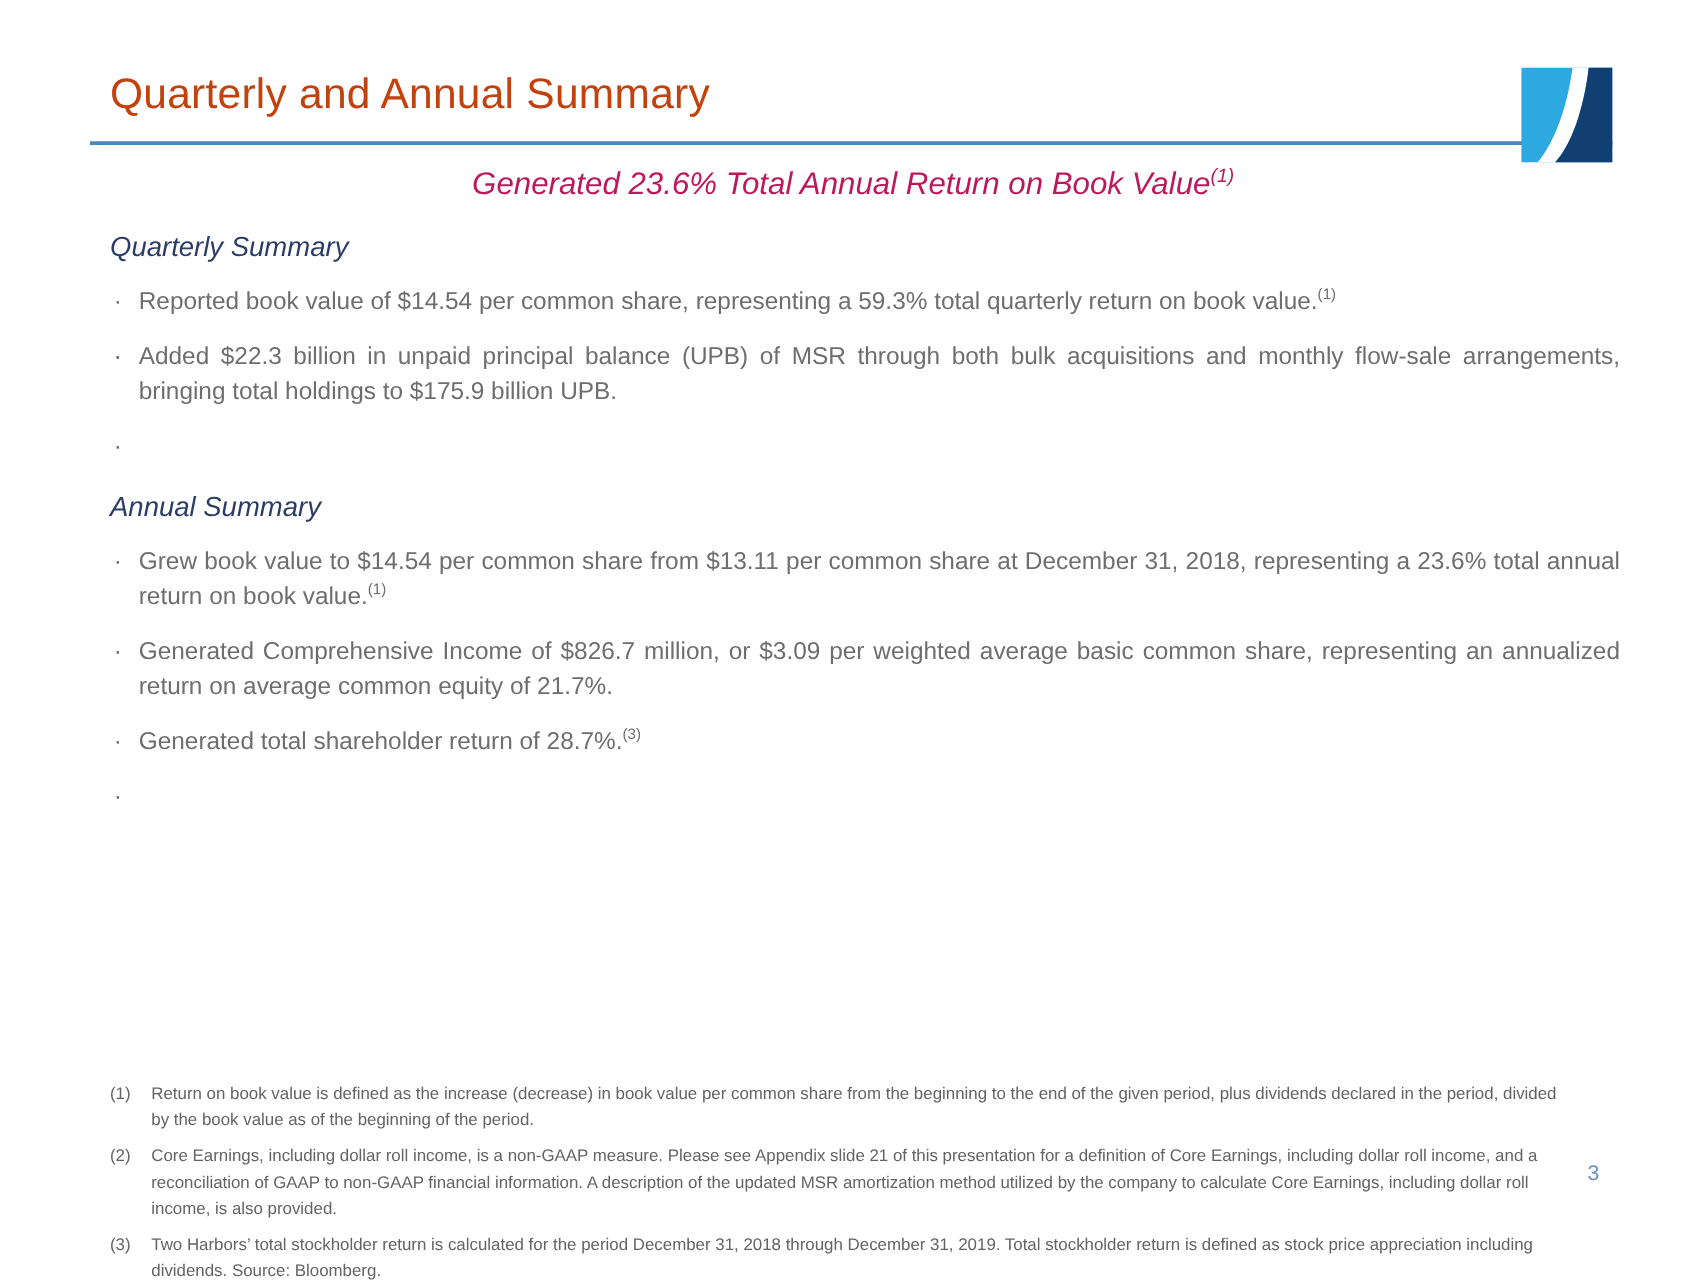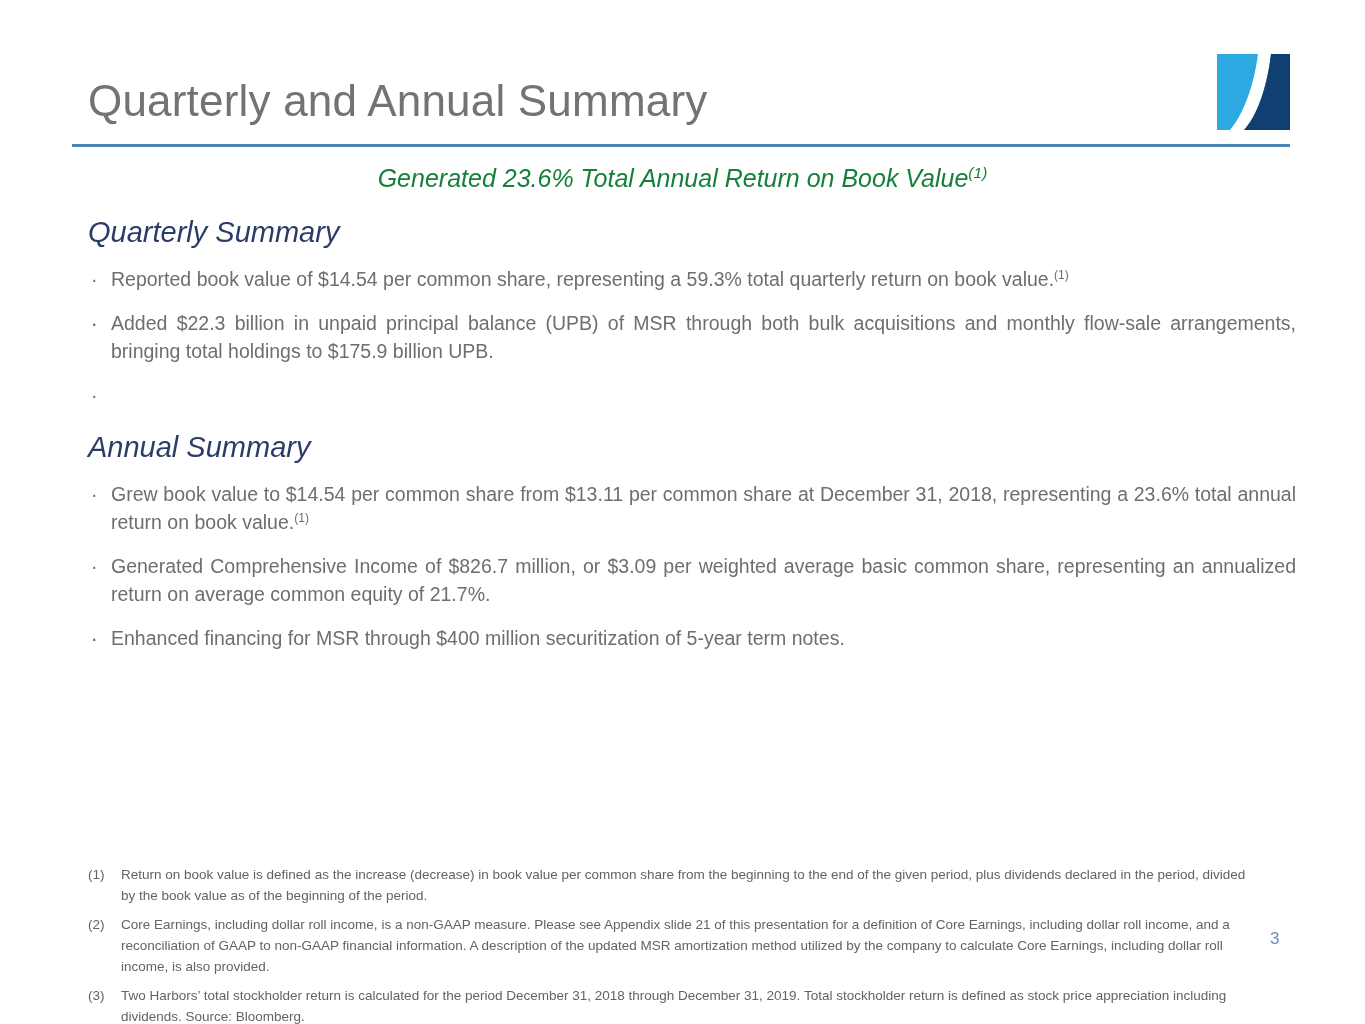--- a/index.html
+++ b/index.html
@@ -6,47 +6,47 @@
   html, body { background: #ffffff; }
   body { font-family: "Liberation Sans", sans-serif; }
   .slide {
     position: relative;
     width: 1365px;
     height: 1024px;
     background: #ffffff;
     overflow: hidden;
   }
   .page-title {
-    margin: 76px 0 0 88px;
-    font-size: 44px;
+    margin: 56px 0 0 88px;
+    font-size: 34px;
     font-weight: 500;
     letter-spacing: 0.2px;
-    color: #737373;
+    color: #c2410c;
   }
   .title-rule {
     margin: 18px 75px 0 72px;
     border: none;
     border-top: 3px solid #4c87b6;
     height: 0;
   }
   .headline {
     margin: 17px 40px 0 40px;
     text-align: center;
     font-size: 25px;
     font-style: italic;
-    color: #15803d;
+    color: #be185d;
   }
   .headline sup, .bullet-text sup {
     font-size: 62%;
     vertical-align: super;
     line-height: 0;
   }
   .section-heading {
     margin: 0 0 0 88px;
-    font-size: 29px;
+    font-size: 22px;
     font-style: italic;
     font-weight: 500;
     color: #2c3c68;
   }
   .section-heading.quarterly { margin-top: 23px; }
   .section-heading.annual { margin-top: 66px; }
   ul.bullet-list {
     list-style: none;
     margin: 2px 69px 0 90px;
   }
@@ -124,22 +124,22 @@
     <li><span class="bullet-marker">·</span></li>
     <li><span class="bullet-marker">·</span><span class="bullet-text"><span>Added $22.3 billion in unpaid principal balance (UPB) of MSR through both bulk acquisitions and monthly flow-sale arrangements, bringing total holdings to $175.9 billion UPB.</span><sup></sup></span></li>
     <li><span class="bullet-marker">·</span></li>
   </ul>
 
   <h2 class="section-heading annual">Annual Summary</h2>
 
   <ul class="bullet-list">
     <li><span class="bullet-marker">·</span><span class="bullet-text"><span>Grew book value to $14.54 per common share from $13.11 per common share at December 31, 2018, representing a 23.6% total annual return on book value.</span><sup>(1)</sup></span></li>
     <li><span class="bullet-marker">·</span><span class="bullet-text"><span>Generated Comprehensive Income of $826.7 million, or $3.09 per weighted average basic common share, representing an annualized return on average common equity of 21.7%.</span><sup></sup></span></li>
+    <li><span class="bullet-marker">·</span><span class="bullet-text"><span>Generated total shareholder return of 28.7%.</span><sup>(3)</sup></span></li>
     <li><span class="bullet-marker">·</span></li>
-    <li><span class="bullet-marker">·</span><span class="bullet-text"><span>Enhanced financing for MSR through $400 million securitization of 5-year term notes.</span><sup></sup></span></li>
   </ul>
 
   <div class="footnotes">
     <div class="footnote-item">
       <span class="footnote-number">(1)</span>
       <span class="footnote-text">Return on book value is defined as the increase (decrease) in book value per common share from the beginning to the end of the given period, plus dividends declared in the period, divided by the book value as of the beginning of the period.</span>
     </div>
     <div class="footnote-item">
       <span class="footnote-number">(2)</span>
       <span class="footnote-text">Core Earnings, including dollar roll income, is a non-GAAP measure. Please see Appendix slide 21 of this presentation for a definition of Core Earnings, including dollar roll income, and a reconciliation of GAAP to non-GAAP financial information. A description of the updated MSR amortization method utilized by the company to calculate Core Earnings, including dollar roll income, is also provided.</span>

